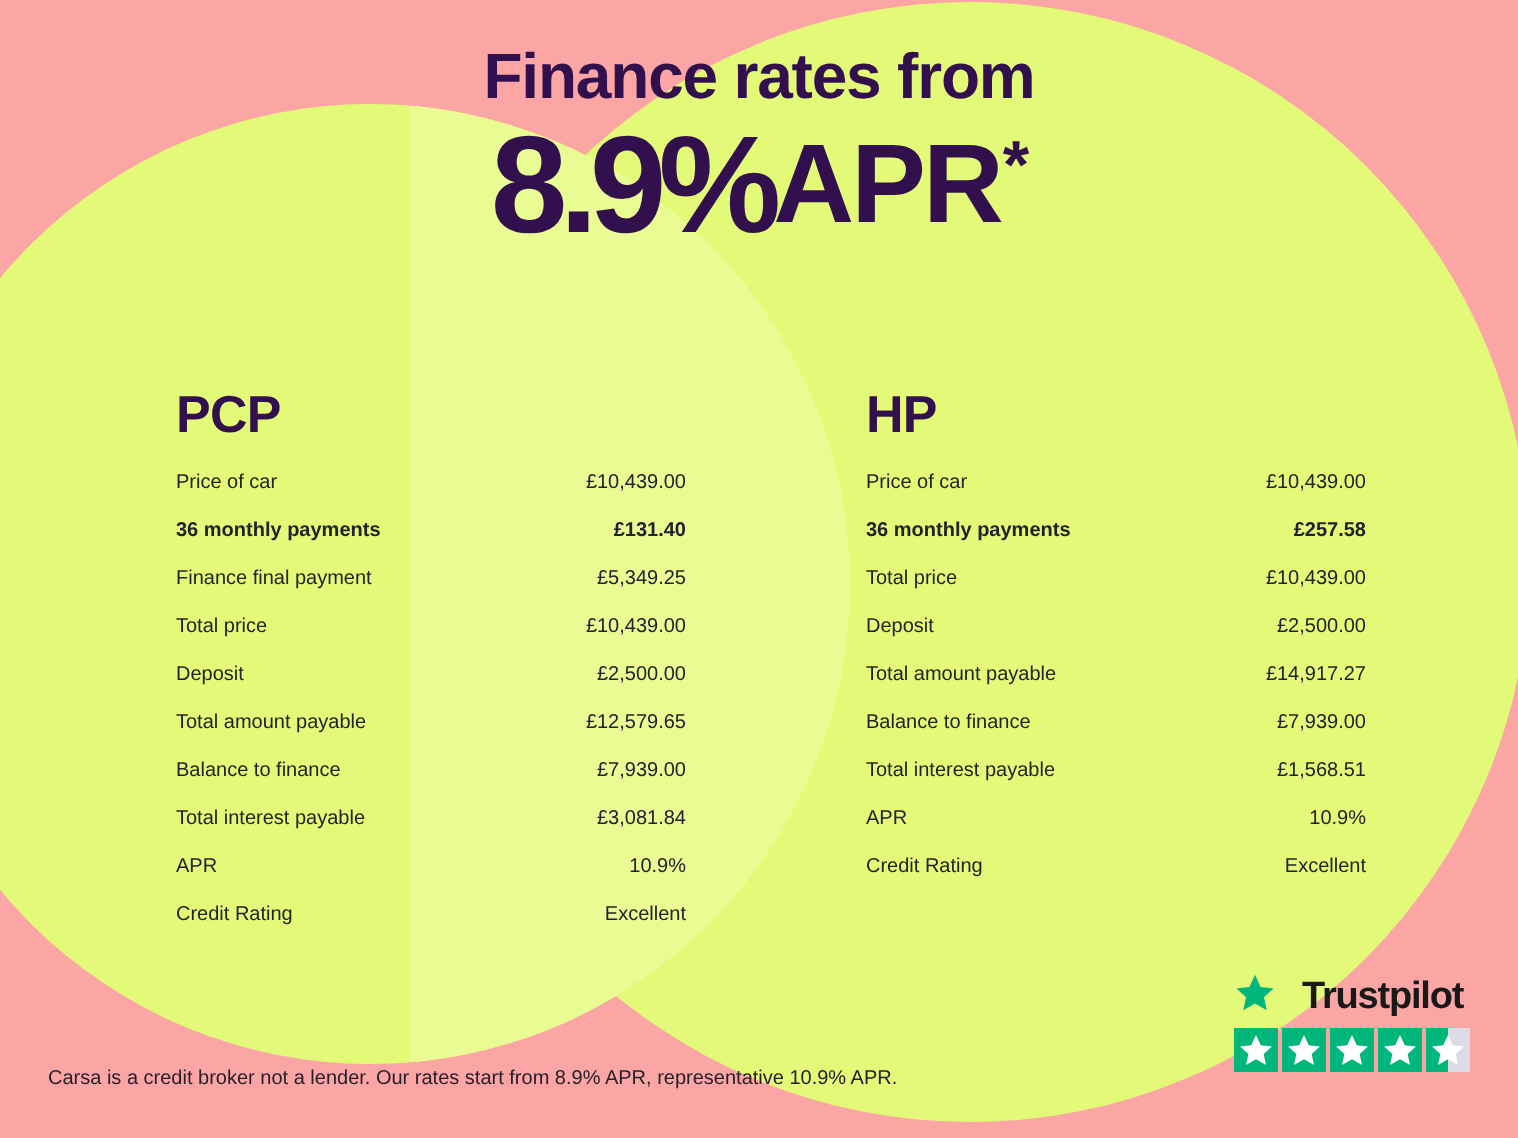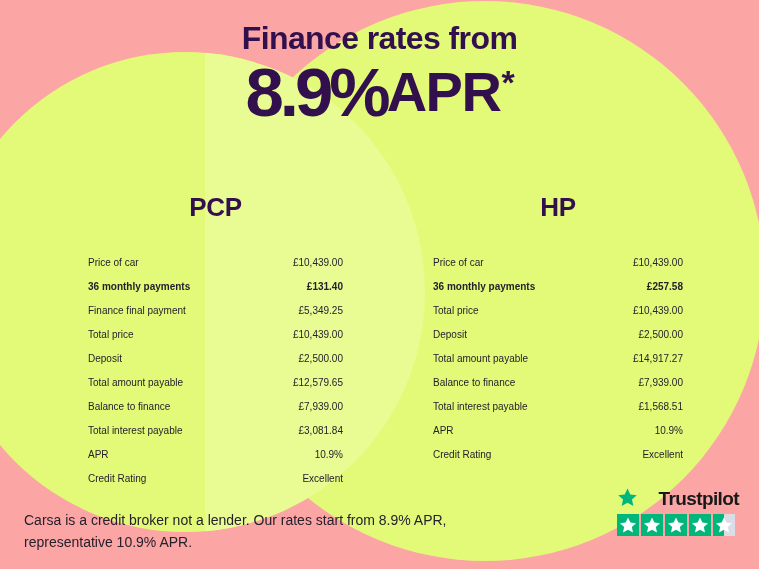--- a/index.html
+++ b/index.html
@@ -115,64 +115,62 @@
 
   
   .table-block {
     position: absolute;
     top: 192px;
   }
   .table-block.pcp { left: 88px;  width: 255px; }
   .table-block.hp  { left: 433px; width: 250px; }
 
   .table-title {
-    text-align: center;
+    text-align: left;
     font-size: 26px;
     font-weight: 700;
     color: #32104d;
     letter-spacing: -0.4px;
-    margin-bottom: 21px;
   }
 
   .row {
     display: flex;
     justify-content: space-between;
     align-items: flex-end;
     height: 24px;
     font-size: 10px;
     color: #26202b;
   }
   .row .label { white-space: nowrap; }
   .row .value { white-space: nowrap; }
   .row.bold .label,
   .row.bold .value { font-weight: 700; margin-top: 44px; }
 
   
   .disclaimer {
     position: absolute;
     left: 24px;
-    top: 510px;
+    top: 532px;
     width: 430px;
-    font-size: 14px;
+    font-size: 10px;
     line-height: 1.55;
     color: #26202b;
   }
 
   .trustpilot {
     position: absolute;
     left: 617px;
     top: 488px;
     width: 122px;
   }
   .tp-word {
     display: flex;
     align-items: center;
     gap: 13px;
     height: 22px;
-    justify-content: space-between;
   }
   .tp-word .tp-name {
     font-size: 19px;
     font-weight: 700;
     letter-spacing: -0.6px;
     color: #191919;
   }
   .tp-stars {
     display: flex;
     gap: 2px;

